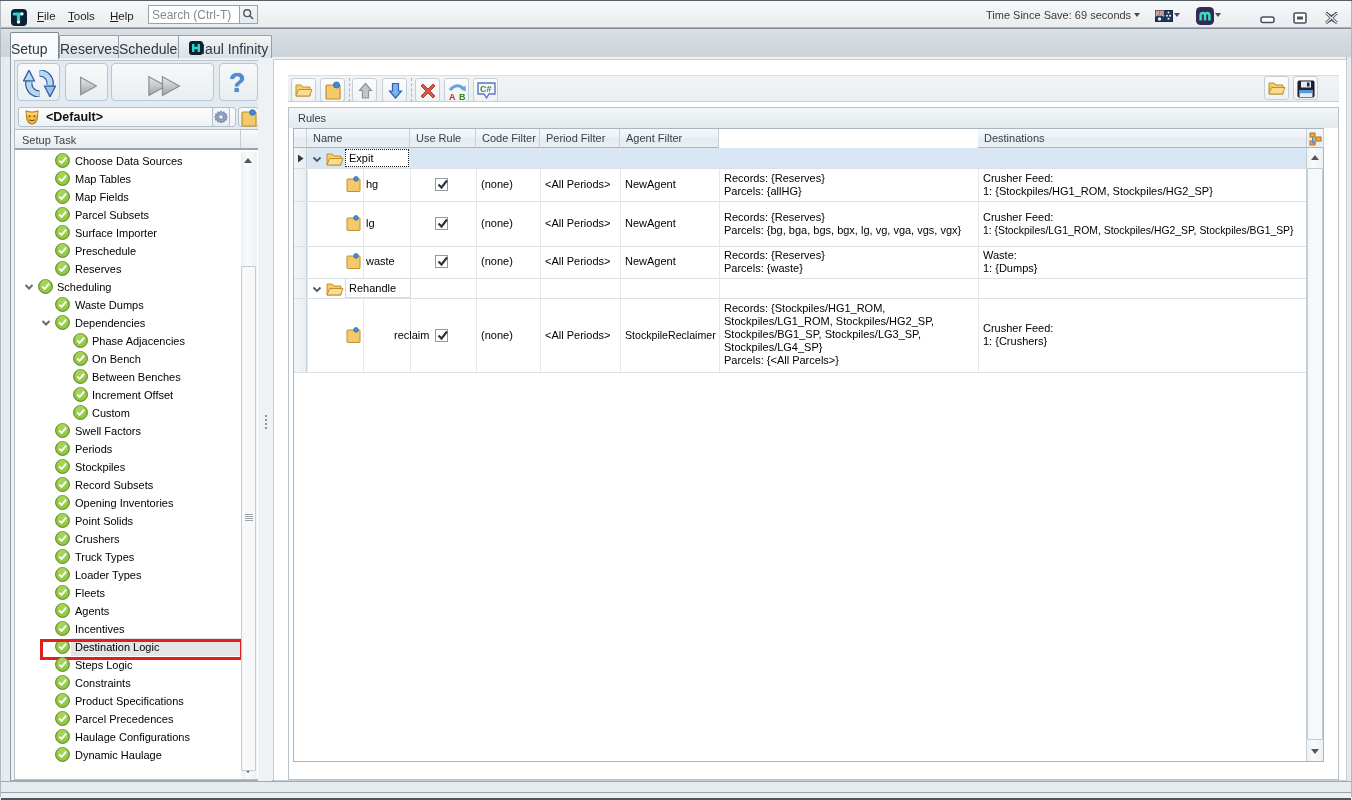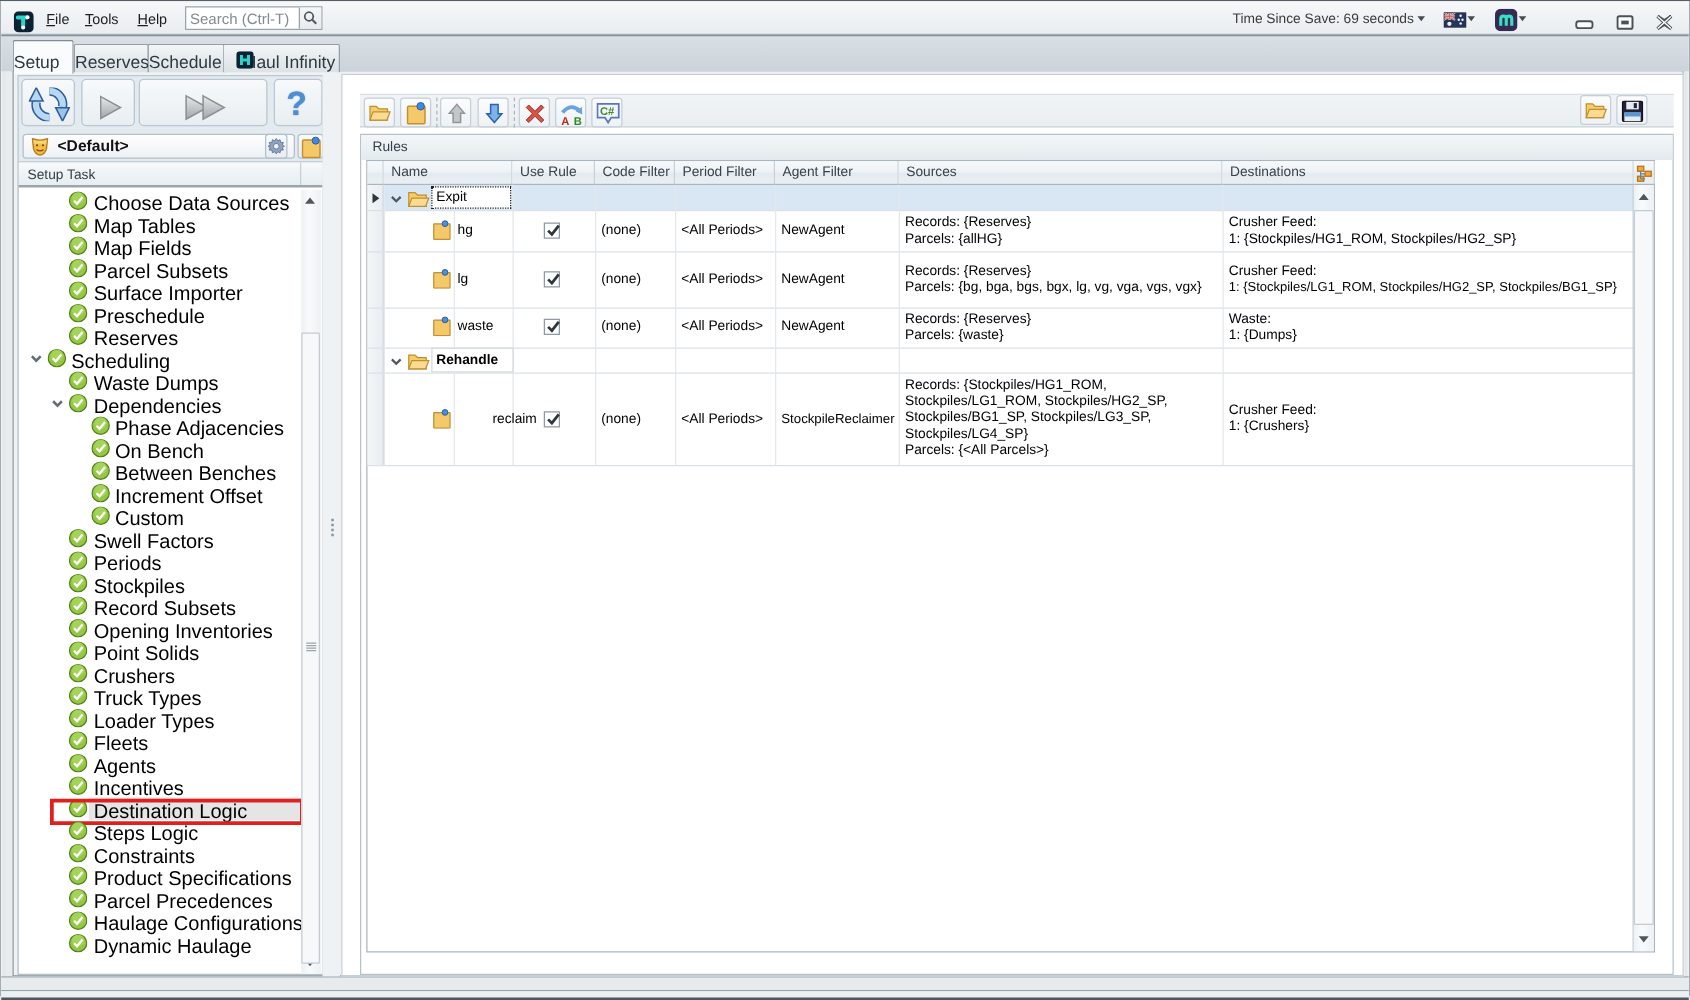--- a/index.html
+++ b/index.html
@@ -39,21 +39,21 @@
 .lbtn { position:absolute; top:2px; height:38px; background:linear-gradient(#f7f9fa,#e9eef1); border:1px solid #bac6d0; border-radius:4px; }
 .combo { position:absolute; left:3px; top:46px; width:218px; height:20px; background:linear-gradient(#fdfdfe,#eef2f5); border:1px solid #b4c0c9; border-radius:3px; }
 .combo .txt { position:absolute; left:27px; top:2px; font-weight:bold; font-size:12.5px; color:#111; }
 .gearbtn { position:absolute; left:197px; top:46px; width:18px; height:20px; background:linear-gradient(#f7f9fa,#e9eef1); border:1px solid #b4c0c9; border-radius:3px; }
 .notebtn { position:absolute; left:223px; top:46px; width:21px; height:20px; background:linear-gradient(#f7f9fa,#e9eef1); border:1px solid #b4c0c9; border-radius:3px; }
 .treebox { position:absolute; left:-1px; top:68px; width:245px; height:651px; background:#fff; border:1px solid #b3bec7; }
 .treehead { position:absolute; left:0; top:0; width:243px; height:20px; background:linear-gradient(#f7f9fa,#e7edf1); border-bottom:2px solid #9aa5ad; color:#333e47; font-size:11px; }
 .treehead .t { position:absolute; left:7px; top:4px; }
 .treerows { position:absolute; left:0; top:22px; width:226px; height:627px; overflow:hidden; }
 .trow { position:absolute; left:0; width:226px; height:18px; }
-.trow .lbl { position:absolute; top:3px; font-size:16px; color:#000; white-space:nowrap; }
+.trow .lbl { position:absolute; top:3px; font-size:11px; color:#000; white-space:nowrap; }
 .vsb { position:absolute; top:22px; right:1px; width:16px; height:627px; background:linear-gradient(90deg,#eef1f3,#f8fafb 40%,#eef1f3); }
 .sbthumb { position:absolute; left:0px; width:15px; background:#f6f8f9; border:1px solid #c3ccd3; border-radius:1px; }
 .arr-up { width:0;height:0;border-left:4.5px solid transparent;border-right:4.5px solid transparent;border-bottom:5px solid #4f565c; position:absolute; }
 .arr-dn { width:0;height:0;border-left:4.5px solid transparent;border-right:4.5px solid transparent;border-top:5px solid #4f565c; position:absolute; }
 
 
 .splitter { left:247px; top:3px; width:14px; height:721px; background:#eef2f5; }
 .splitter i { position:absolute; left:7px; width:2px; height:2px; background:#8796a5; }
 
 
@@ -574,23 +574,20 @@
           </div>
           <div class="ghead" style="left:182px;width:64px;">
             <span class="t">Code Filter</span>
           </div>
           <div class="ghead" style="left:246px;width:80px;">
             <span class="t">Period Filter</span>
           </div>
           <div class="ghead" style="left:326px;width:99px;">
             <span class="t">Agent Filter</span>
           </div>
-          <div class="ghead" style="left:425px;width:259px;">
-            <span class="t">Sources</span>
-          </div>
           <div class="ghead" style="left:684px;width:329px;">
             <span class="t">Destinations</span>
           </div>
           <div class="ghead" style="left:1013px;width:17px;">
             <svg style="position:absolute;left:2px;top:3px" width="13" height="14" viewBox="0 0 13 14">
               <rect x="1" y="1" width="5" height="4" fill="#f0a83a" stroke="#b5731b"></rect>
               <rect x="7" y="5" width="5" height="4" fill="#f0a83a" stroke="#b5731b"></rect>
               <rect x="1" y="9" width="5" height="4" fill="#f0a83a" stroke="#b5731b"></rect>
               <path d="M3.5 5 V11 M3.5 7 H7 M3.5 11 H7" stroke="#5a82b4" fill="none"></path>
             </svg>
@@ -671,21 +668,21 @@
           <div class="cell" style="left:689px;top:120px;line-height:13px;">Waste:<br>1: {Dumps}</div>
           <div style="position:absolute;left:69px;top:117px;width:1px;height:32px;background:#e2e8ec;"></div>
           <svg style="position:absolute;left:18px;top:157px" width="10" height="8" viewBox="0 0 10 8">
             <path d="M1.5 1.5 L5 5 L8.5 1.5" fill="none" stroke="#4e565e" stroke-width="1.8"></path>
           </svg>
           <svg style="position:absolute;left:32px;top:153px" width="18" height="15" viewBox="0 0 18 15">
             <path d="M1 2 L6 2 L8 4 L15 4 L15 13 L1 13 Z" fill="#f6cd67" stroke="#c09033" stroke-width="1"></path>
             <path d="M3.5 6.5 L17 6.5 L14.5 13 L1 13 Z" fill="#f9dc92" stroke="#c09033" stroke-width="1"></path>
           </svg>
           <div style="position:absolute;left:51px;top:149px;width:66px;height:20px;border:1px solid #d3dae0;"></div>
-          <div class="cell" style="left:55px;top:153px;font-weight:bold;">Rehandle</div>
+          <div class="cell" style="left:55px;top:153px;">Rehandle</div>
           <svg style="position:absolute;left:52px;top:198px" width="15" height="16" viewBox="0 0 15 16">
             <rect x="1" y="3" width="13" height="12.5" rx="0.5" fill="#f3c969" stroke="#c09033" stroke-width="1"></rect>
             <circle cx="10" cy="2.9" r="2.3" fill="#4b8ede" stroke="#2a62a8" stroke-width="0.8"></circle>
           </svg>
           <div class="cell" style="left:72px;top:200px;padding-left:28px;">reclaim</div>
           <div class="chk" style="left:141px;top:200px">
             <svg width="13" height="13" viewBox="0 0 13 13">
               <path d="M2.5 6.5 L5.5 9.5 L11 2.5" fill="none" stroke="#30373c" stroke-width="2.2"></path>
             </svg>
           </div>

